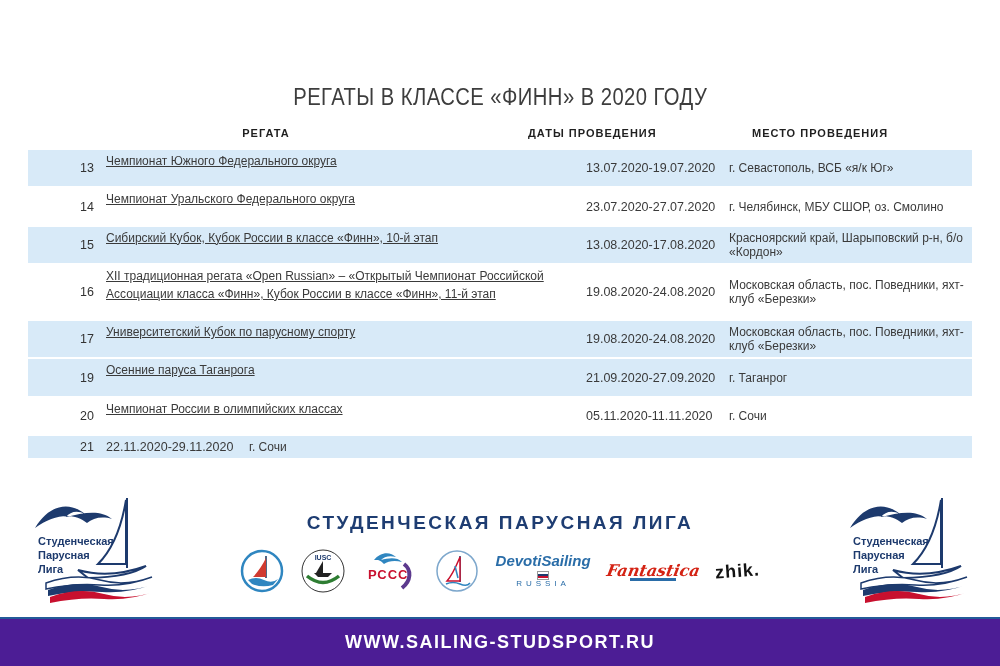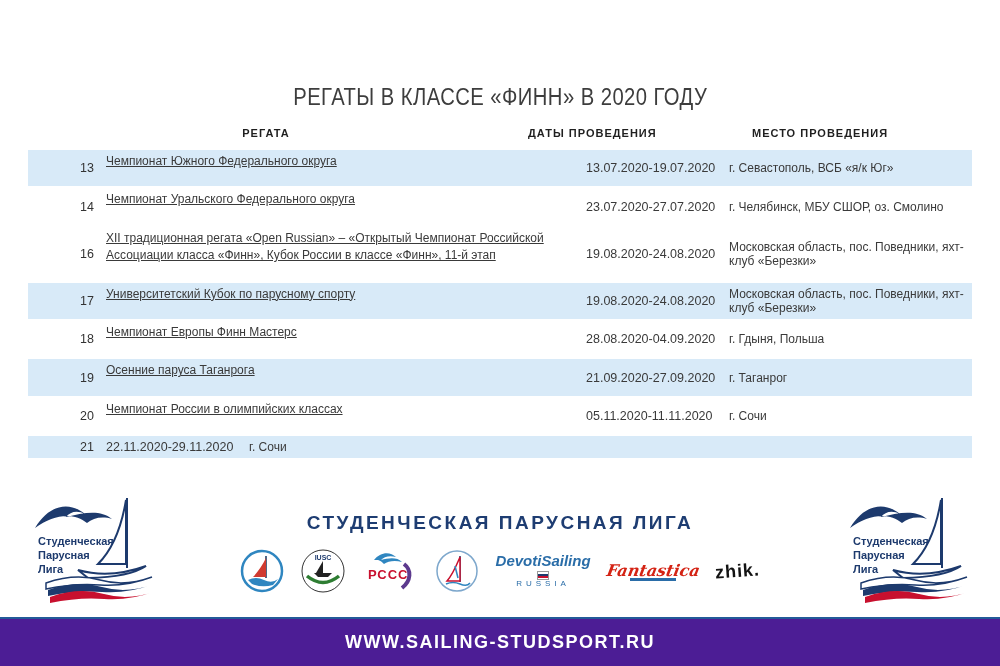--- a/index.html
+++ b/index.html
@@ -88,41 +88,41 @@
         <div class="c-loc">г. Севастополь, ВСБ «я/к Юг»</div>
       </div>
 
       <div class="t-row">
         <div class="c-num">14</div>
         <div class="c-reg">Чемпионат Уральского Федерального округа</div>
         <div class="c-date">23.07.2020-27.07.2020</div>
         <div class="c-loc">г. Челябинск, МБУ СШОР, оз. Смолино</div>
       </div>
 
+      <div class="t-row striped">
+        <div class="c-num">15</div>
+        <div class="c-reg">Сибирский Кубок, Кубок России в классе «Финн», 10-й этап</div>
+        <div class="c-date">13.08.2020-17.08.2020</div>
+        <div class="c-loc">Красноярский край, Шарыповский р-н, б/о «Кордон»</div>
+      </div>
 
       <div class="t-row">
         <div class="c-num">16</div>
         <div class="c-reg">XII традиционная регата «Open Russian» – «Открытый Чемпионат Российской Ассоциации класса «Финн», Кубок России в классе «Финн», 11-й этап</div>
         <div class="c-date">19.08.2020-24.08.2020</div>
         <div class="c-loc">Московская область, пос. Поведники, яхт-клуб «Березки»</div>
       </div>
 
       <div class="t-row striped">
         <div class="c-num">17</div>
         <div class="c-reg">Университетский Кубок по парусному спорту</div>
         <div class="c-date">19.08.2020-24.08.2020</div>
         <div class="c-loc">Московская область, пос. Поведники, яхт-клуб «Березки»</div>
       </div>
 
-      <div class="t-row">
-        <div class="c-num">18</div>
-        <div class="c-reg">Чемпионат Европы Финн Мастерс</div>
-        <div class="c-date">28.08.2020-04.09.2020</div>
-        <div class="c-loc">г. Гдыня, Польша</div>
-      </div>
 
       <div class="t-row striped">
         <div class="c-num">19</div>
         <div class="c-reg">Осенние паруса Таганрога</div>
         <div class="c-date">21.09.2020-27.09.2020</div>
         <div class="c-loc">г. Таганрог</div>
       </div>
 
       <div class="t-row">
         <div class="c-num">20</div>

